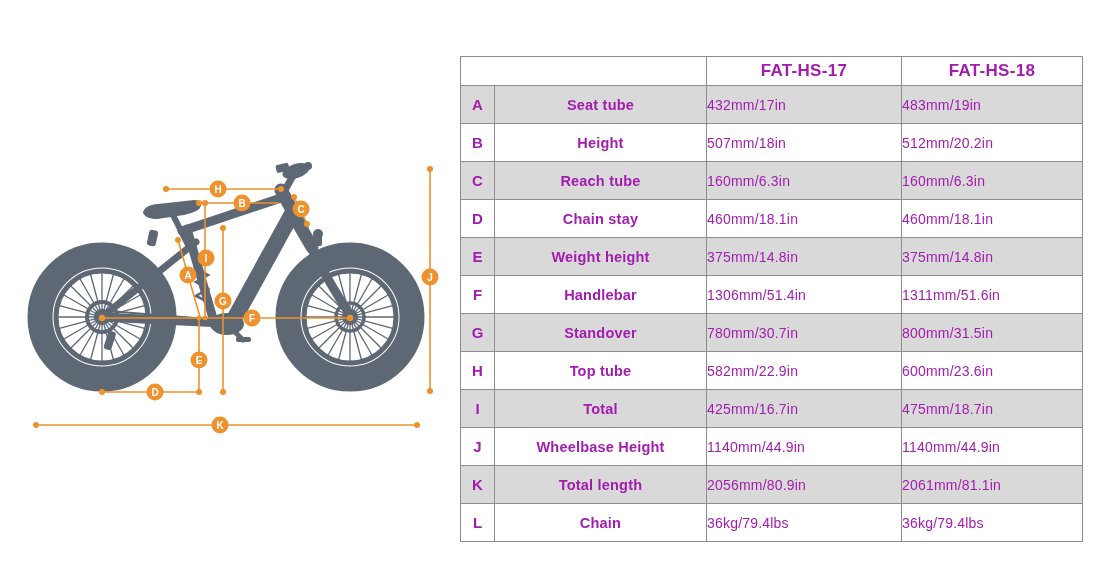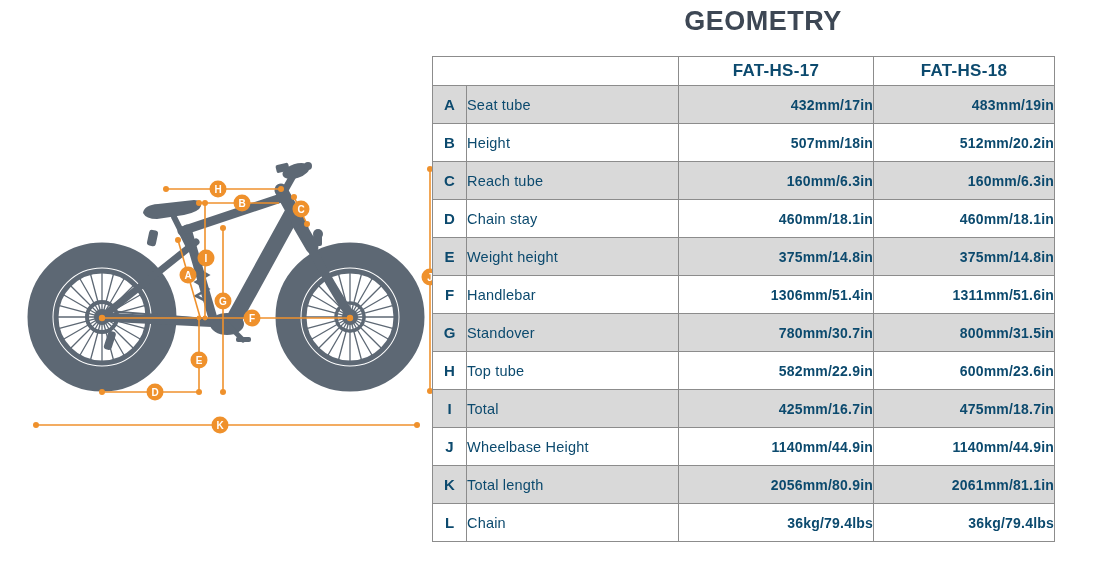--- a/index.html
+++ b/index.html
@@ -25,26 +25,26 @@
     top: 6px;
     width: 622px;
     text-align: center;
     font-size: 27px;
     font-weight: 800;
     letter-spacing: 0.5px;
     color: #3D4754;
   }
   table.geo {
     position: absolute;
-    left: 432px;
+    left: 460px;
     top: 56px;
     width: 622px;
     border-collapse: collapse;
     table-layout: fixed;
-    color: #0c4a6e;
+    color: #a21caf;
   }
   table.geo th, table.geo td {
     border: 1px solid #8C8C8C;
     overflow: hidden;
     white-space: nowrap;
   }
   table.geo thead th {
     height: 29px;
     font-size: 17px;
     font-weight: 800;
@@ -52,28 +52,28 @@
     background: #ffffff;
     letter-spacing: 0.3px;
   }
   table.geo tbody tr { height: 38px; }
   td.key {
     text-align: center;
     font-weight: 800;
     font-size: 15px;
   }
   td.label {
+    text-align: center;
+    font-weight: 700;
+    font-size: 14.5px;
+    letter-spacing: 0.2px;
+  }
+  td.val {
     text-align: left;
     font-weight: 400;
-    font-size: 14.5px;
-    letter-spacing: 0.2px;
-  }
-  td.val {
-    text-align: right;
-    font-weight: 700;
     font-size: 14px;
     letter-spacing: 0.2px;
   }
   tr.gray td { background: #D9D9D9; }
   tr.white td { background: #FFFFFF; }
   .dim-line { stroke: #EF912C; stroke-width: 1.6; fill: none; }
   .dim-dot { fill: #EF912C; }
   .badge-circle { fill: #EF912C; }
   .badge-letter {
     fill: #ffffff;
@@ -268,21 +268,20 @@
         <circle class="badge-circle" cx="220" cy="290" r="8.5"></circle>
         <text class="badge-letter" x="220" y="293.5">K</text>
       </g>
       <g>
         <circle class="badge-circle" cx="430" cy="142" r="8.5"></circle>
         <text class="badge-letter" x="430" y="145.5">J</text>
       </g>
     </g>
   </svg>
 
-  <div class="page-title">GEOMETRY</div>
 
   <table class="geo">
     <colgroup>
       <col style="width:34px">
         <col style="width:212px">
         <col style="width:195px">
         <col style="width:181px">
     </colgroup>
     <thead>
       <tr>

